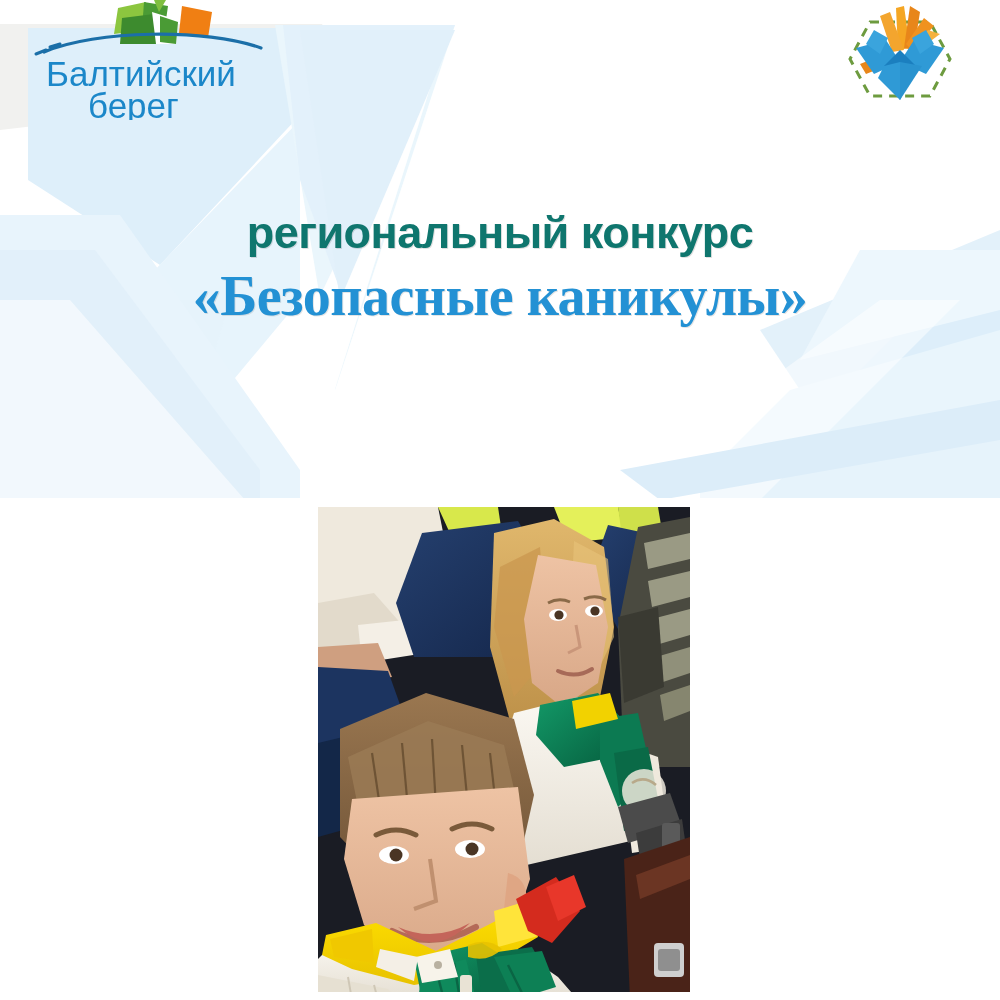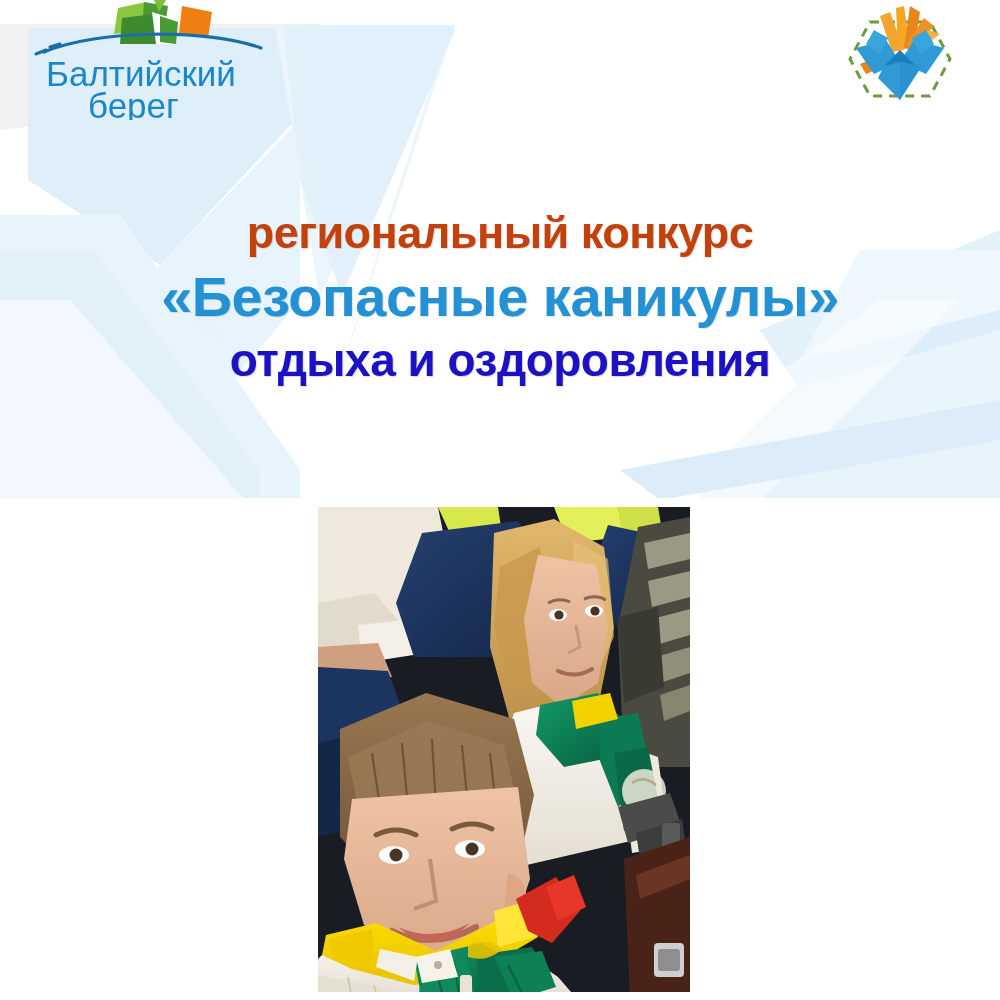--- a/index.html
+++ b/index.html
@@ -54,29 +54,30 @@
     text-align: center;
   }
   .hl-line {
     font-weight: bold;
     line-height: 1.10;
     letter-spacing: -0.5px;
     white-space: nowrap;
     margin: 0;
   }
   .hl-1 {
-    color: #c2410c;
+    color: #0f766e;
     font-size: 45px;
     text-shadow: 1px 1px 0 rgba(0,0,0,0.12);
   }
   .hl-2 {
     color: #2391d4;
     font-size: 56px;
     margin-top: 8px;
     text-shadow: 1px 1px 0 rgba(0,0,0,0.10);
+    font-family: Liberation Serif, serif;
   }
   .hl-3 {
     color: #1c11c4;
     font-size: 46px;
     margin-top: 10px;
     text-shadow: 1px 1px 0 rgba(0,0,0,0.12);
   }
   .hl-4 {
     color: #1c11c4;
     font-size: 46px;
@@ -184,21 +185,20 @@
         <polygon points="60,58 82,62 60,96" fill="#2a93cf"></polygon>
         <polygon points="34,26 48,34 40,50 26,40" fill="#3aa4dd"></polygon>
         <polygon points="86,26 72,34 80,50 94,40" fill="#3aa4dd"></polygon>
       </g>
     </svg>
   </div>
 
   <div class="headline">
     <div class="hl-line hl-1">региональный конкурс</div>
     <div class="hl-line hl-2">«Безопасные каникулы»</div>
-    <div class="hl-line hl-4">отдыха и оздоровления</div>
   </div>
 
   <div class="photo">
     <svg width="372" height="493" viewBox="0 0 372 493" xmlns="http://www.w3.org/2000/svg">
       <defs>
         <linearGradient id="seatG" x1="0" y1="0" x2="1" y2="1">
           <stop offset="0%" stop-color="#25406f"></stop>
           <stop offset="100%" stop-color="#14264a"></stop>
         </linearGradient>
         <linearGradient id="skinG" x1="0" y1="0" x2="0" y2="1">

